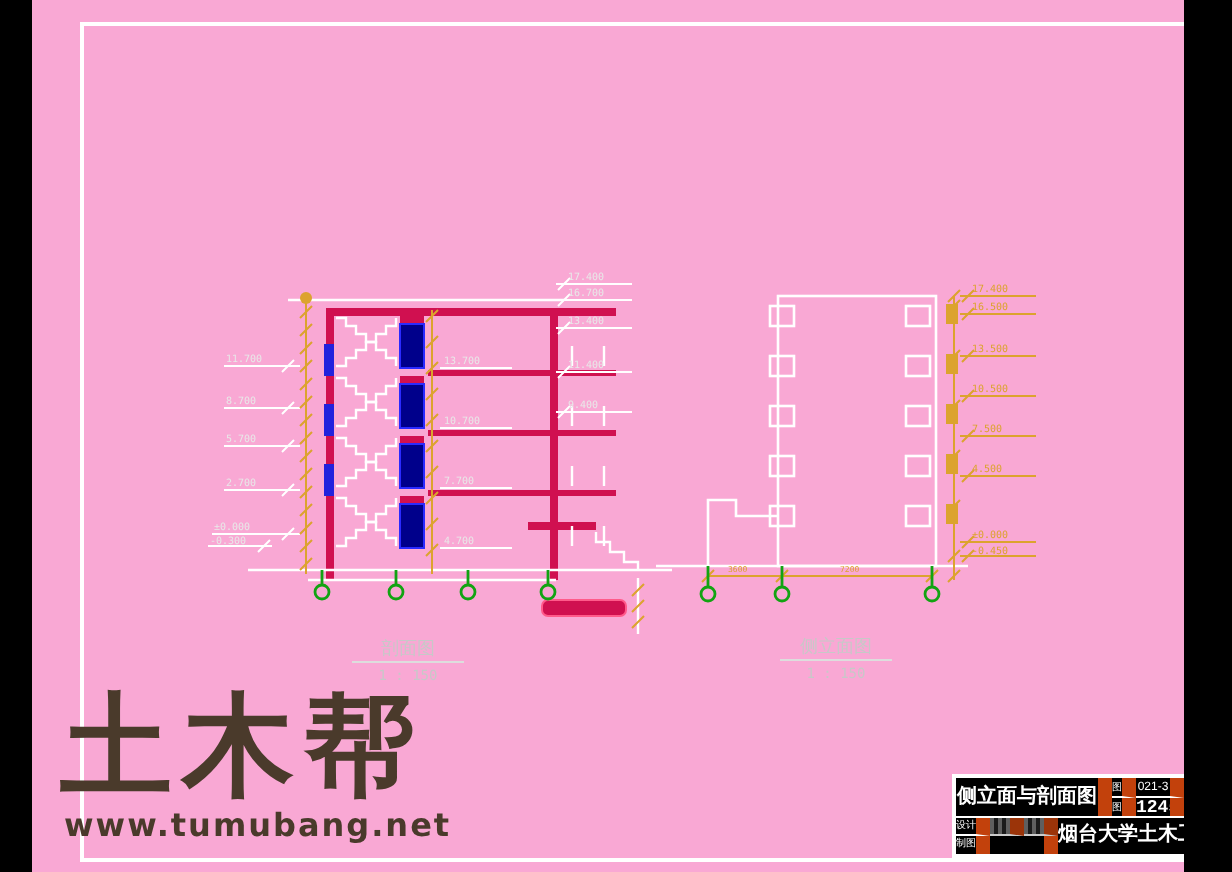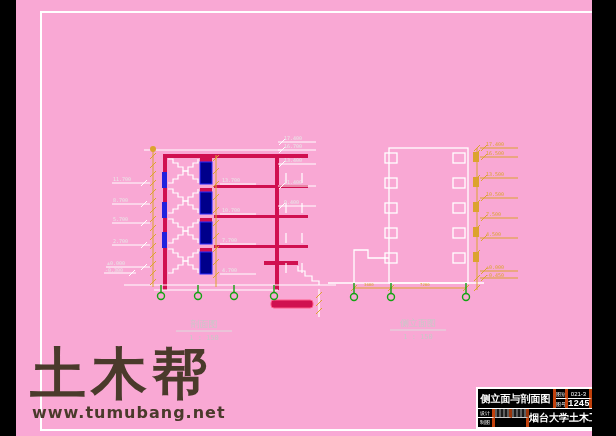--- a/index.html
+++ b/index.html
@@ -14,21 +14,21 @@
            font-size:56px;font-weight:bold;letter-spacing:5px;line-height:1;
            font-family:"DejaVu Sans",sans-serif;}
   .wm-url{position:absolute;left:16px;top:403px;z-index:6;color:#4a3a2b;
           font-size:16px;font-weight:bold;letter-spacing:1px;
           font-family:"DejaVu Sans",sans-serif;}
   
   #tblock{position:absolute;left:460px;top:387px;width:147px;height:42px;
           border:2px solid #fff;box-sizing:border-box;z-index:3;background:#000;}
   #tblock .cell{position:absolute;color:#fff;text-align:center;overflow:hidden;
                 white-space:nowrap;box-sizing:border-box;}
-  .br{border-right:3px solid #c2410c;} .bb{border-bottom:1px solid #fff;}
+  .br{border-right:7px solid #c2410c;} .bb{border-bottom:1px solid #fff;}
   .smudge{background:repeating-linear-gradient(90deg,#777 0 2px,#222 2px 4px);
           opacity:.8;}
 </style>
 </head>
 <body>
 
 <div id="stage">
 
   <div id="frame"></div>
 

